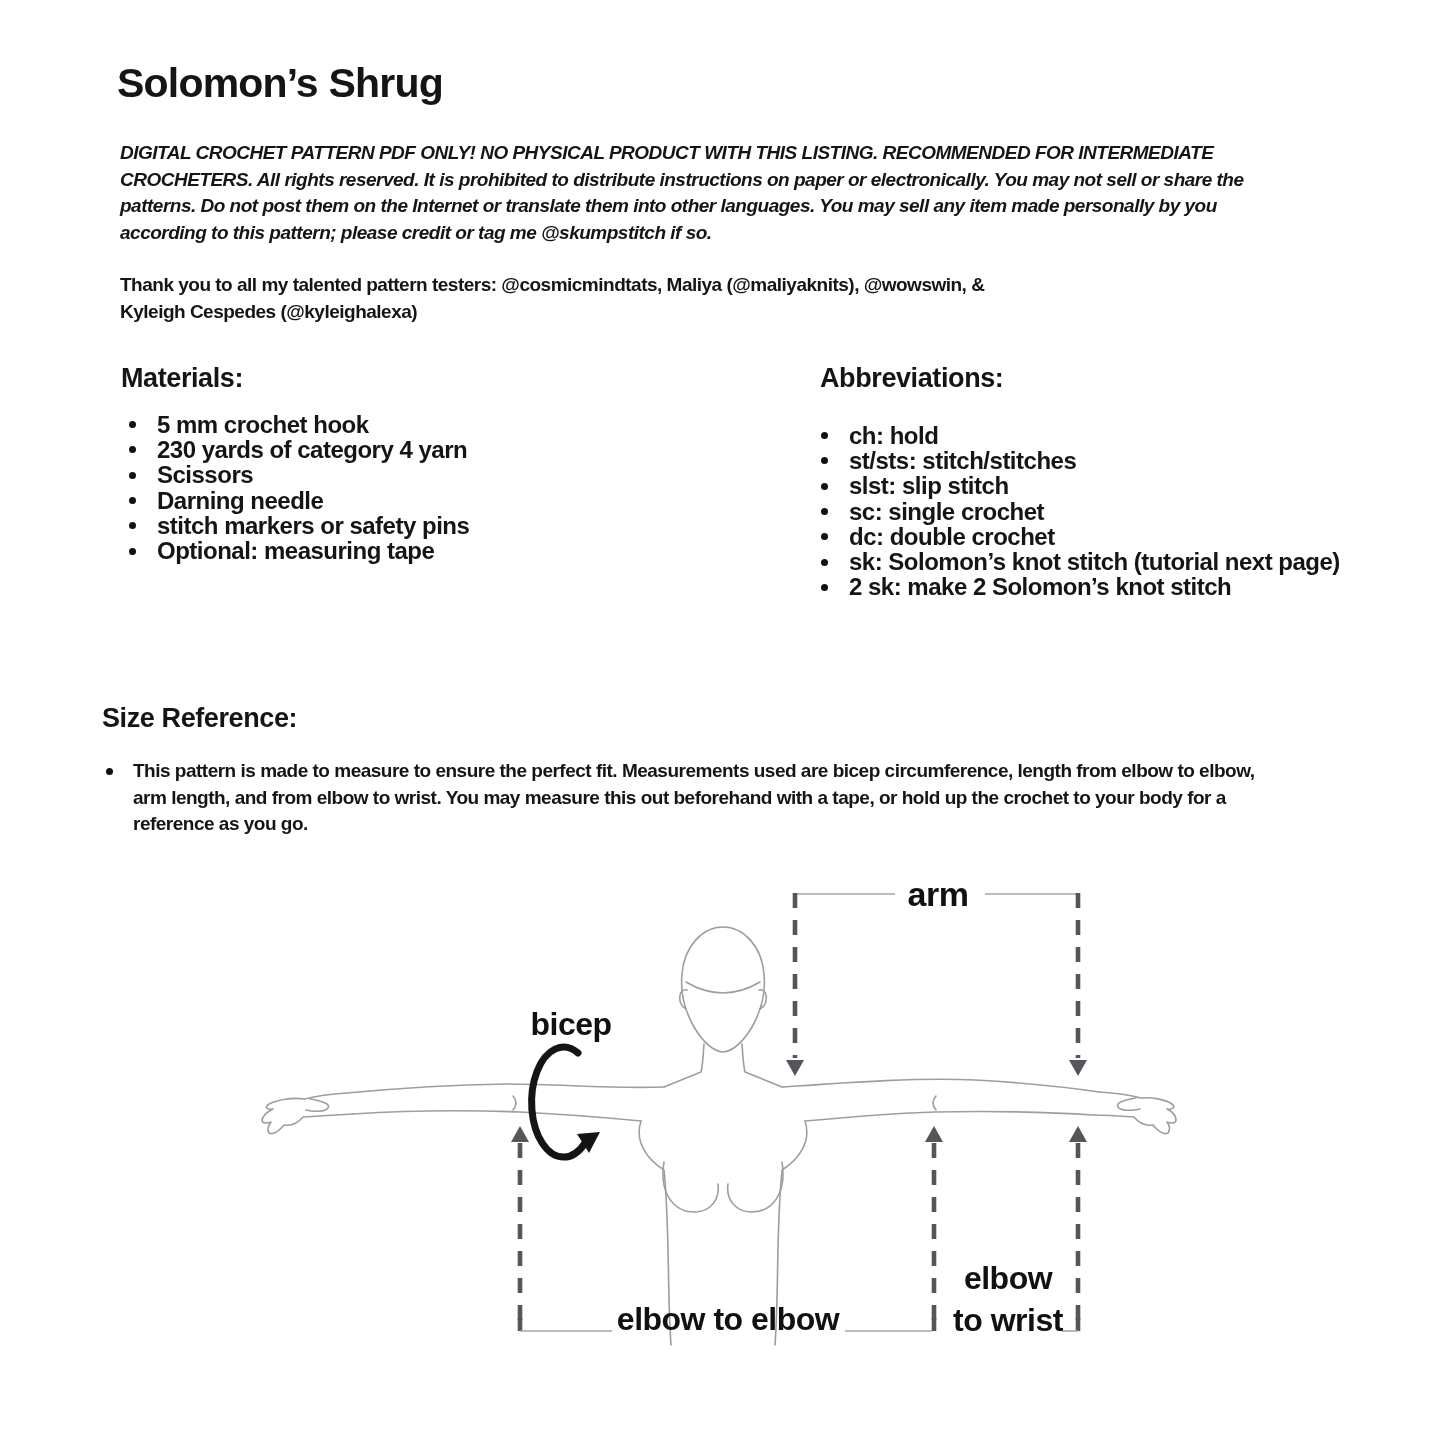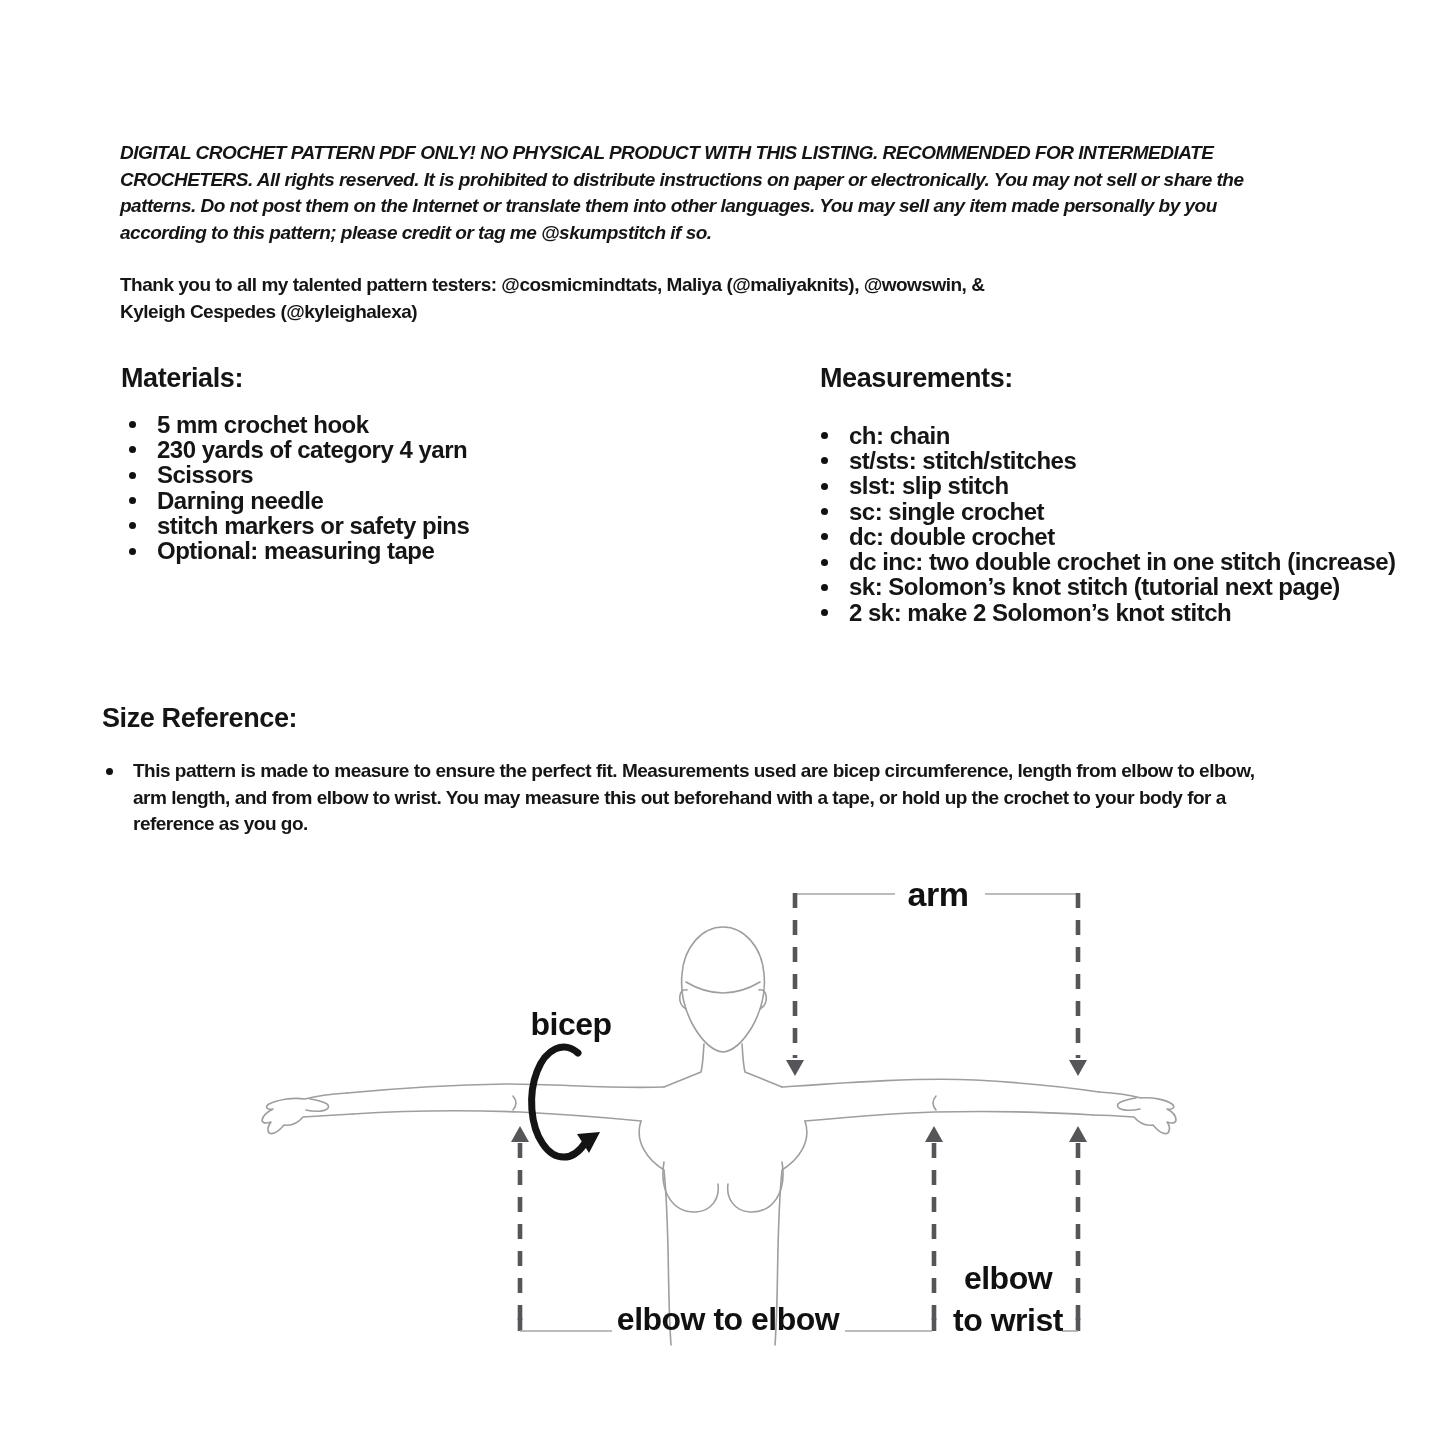--- a/index.html
+++ b/index.html
@@ -22,20 +22,21 @@
   .thinline{stroke:#a6a6a6;stroke-width:1.6;fill:none;}
   .ah{fill:#56565a;stroke:none;}
   .blk{stroke:#141414;stroke-width:7;fill:none;stroke-linecap:round;}
   .lbl{font-family:"Liberation Sans","DejaVu Sans",sans-serif;font-weight:bold;fill:#111;letter-spacing:-0.5px;}
 </style>
 </head>
 <body>
 
 <div class="page">
 
+  <div class="title">Solomon’s Shrug</div>
 
   <div class="para" style="left:120px;top:140px;font-style:italic;">
     <div class="line">DIGITAL CROCHET PATTERN PDF ONLY! NO PHYSICAL PRODUCT WITH THIS LISTING. RECOMMENDED FOR INTERMEDIATE</div>
     <div class="line">CROCHETERS. All rights reserved. It is prohibited to distribute instructions on paper or electronically. You may not sell or share the</div>
     <div class="line">patterns. Do not post them on the Internet or translate them into other languages. You may sell any item made personally by you</div>
     <div class="line">according to this pattern; please credit or tag me @skumpstitch if so.</div>
   </div>
 
   <div class="para" style="left:120px;top:272px;">
     <div class="line">Thank you to all my talented pattern testers: @cosmicmindtats, Maliya (@maliyaknits), @wowswin, &amp;</div>
@@ -63,45 +64,41 @@
     <div class="li">
         <span class="dot"></span>
         <span>stitch markers or safety pins</span>
       </div>
     <div class="li">
         <span class="dot"></span>
         <span>Optional: measuring tape</span>
       </div>
   </div>
 
-  <div class="h2" style="left:820px;top:363px;">Measurements:</div>
+  <div class="h2" style="left:820px;top:363px;">Abbreviations:</div>
   <div class="list" style="left:821px;top:423px;">
     <div class="li">
         <span class="dot"></span>
-        <span>ch: chain</span>
+        <span>ch: hold</span>
       </div>
     <div class="li">
         <span class="dot"></span>
         <span>st/sts: stitch/stitches</span>
       </div>
     <div class="li">
         <span class="dot"></span>
         <span>slst: slip stitch</span>
       </div>
     <div class="li">
         <span class="dot"></span>
         <span>sc: single crochet</span>
       </div>
     <div class="li">
         <span class="dot"></span>
         <span>dc: double crochet</span>
-      </div>
-    <div class="li">
-        <span class="dot"></span>
-        <span>dc inc: two double crochet in one stitch (increase)</span>
       </div>
     <div class="li">
         <span class="dot"></span>
         <span>sk: Solomon’s knot stitch (tutorial next page)</span>
       </div>
     <div class="li">
         <span class="dot"></span>
         <span>2 sk: make 2 Solomon’s knot stitch</span>
       </div>
   </div>

